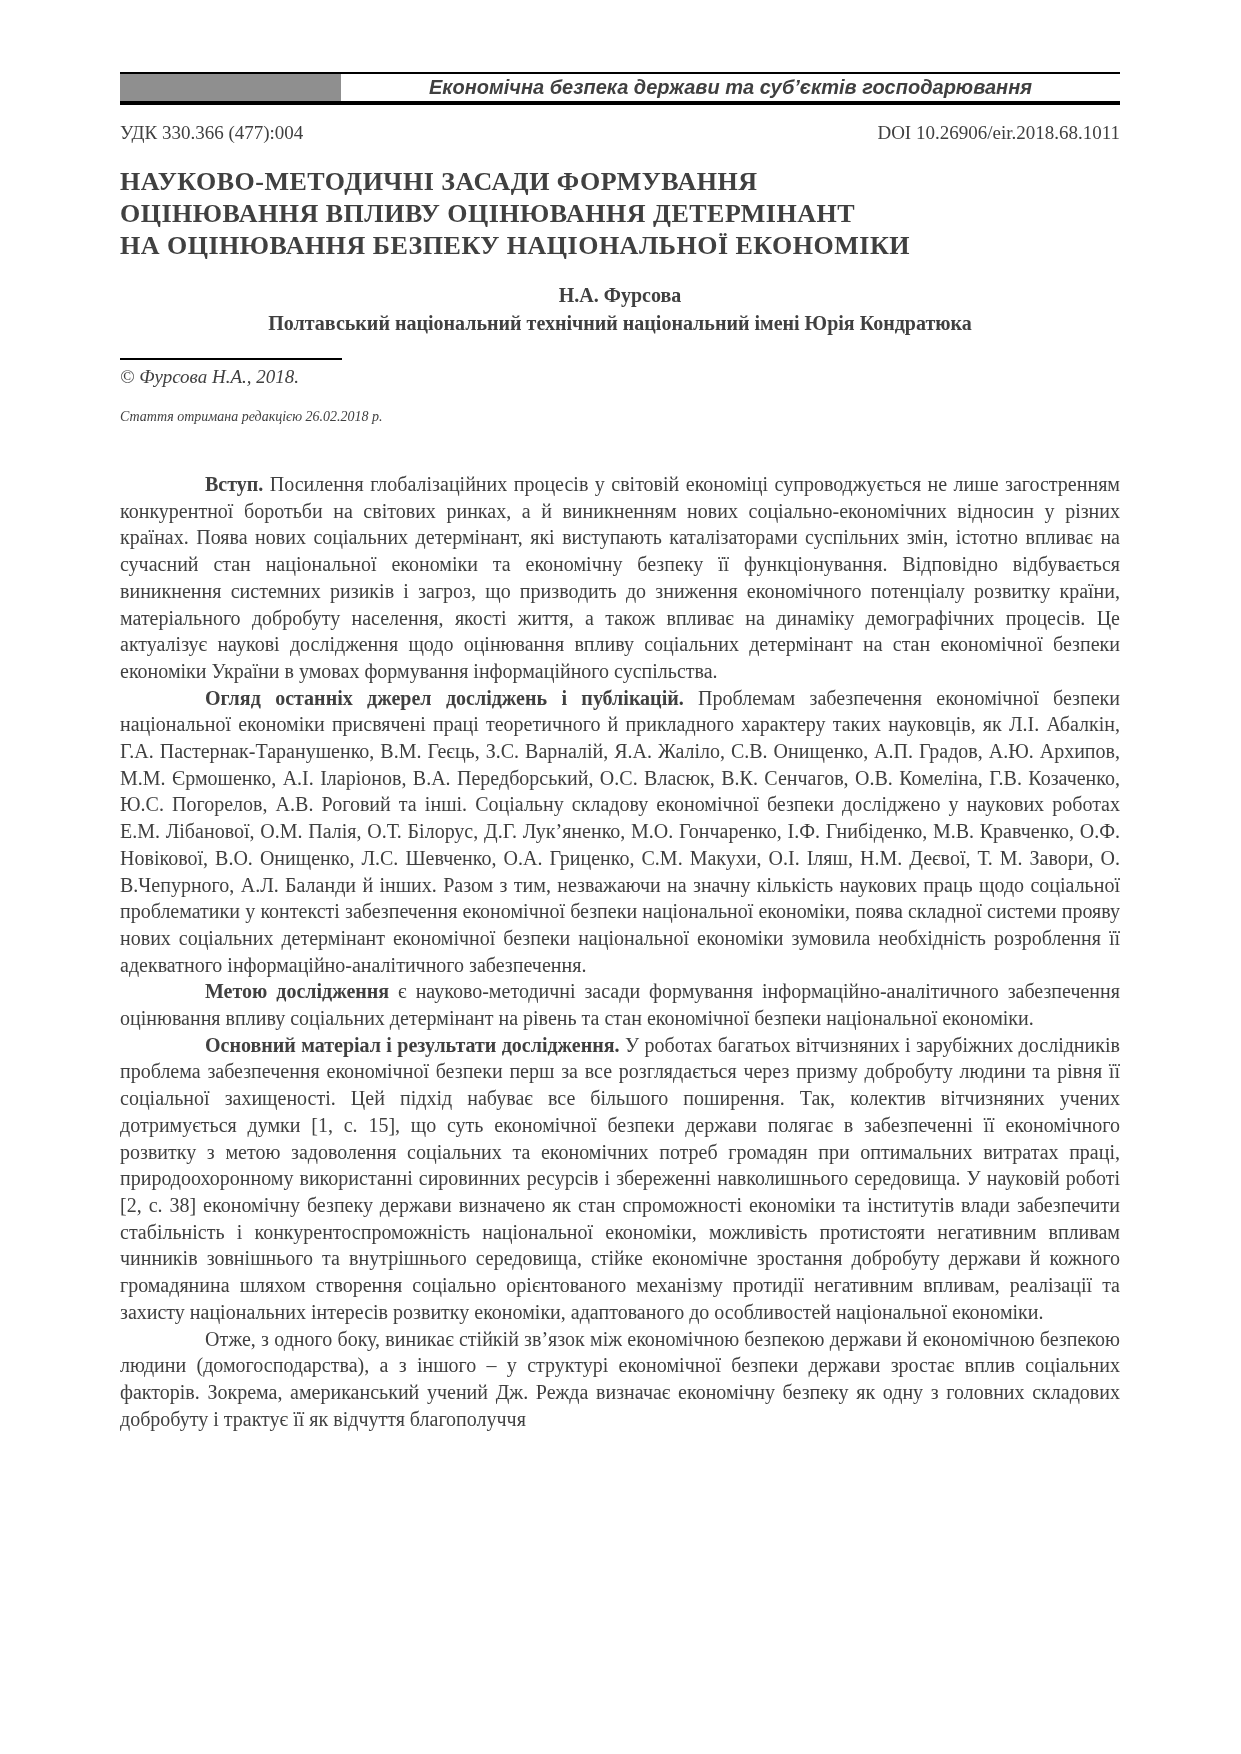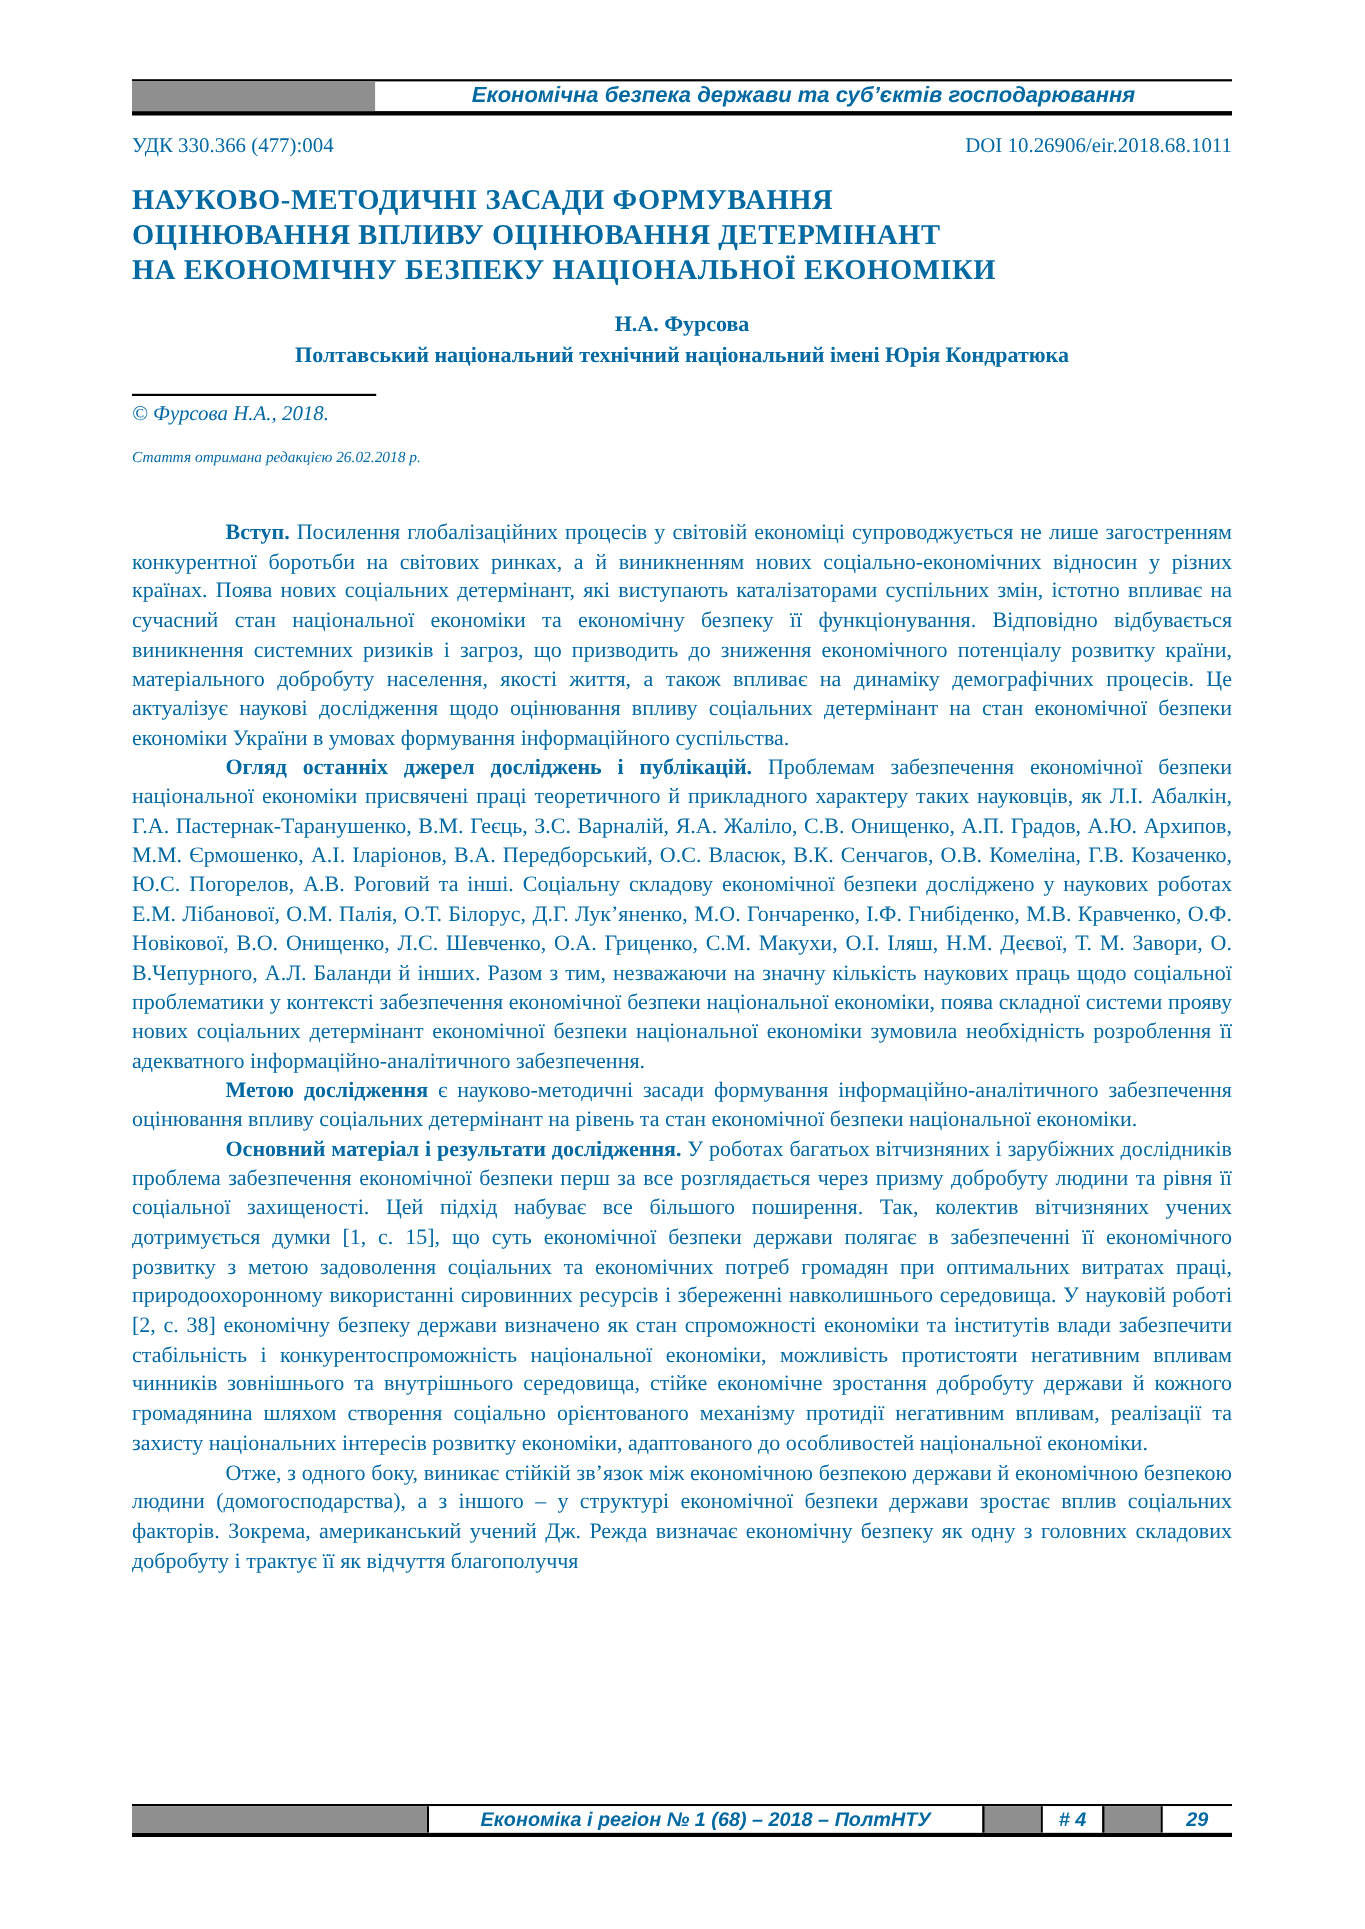--- a/index.html
+++ b/index.html
@@ -1,21 +1,21 @@
 <!DOCTYPE html>
 <html><head>
 <meta charset="utf-8">
 <style>
   html, body { margin: 0; padding: 0; background: #ffffff; }
   .page {
     position: relative;
     width: 1241px;
     height: 1674px;
     background: #ffffff;
-    color: #0369a1;
+    color: #404040;
     font-family: "Liberation Serif", serif;
     overflow: hidden;
   }
   .content { margin: 0 121px 0 120px; width: 1000px; }
 
   
   .header-band {
     margin-top: 72px;
     display: flex;
     align-items: stretch;
@@ -136,41 +136,33 @@
     </div>
 
     <div class="meta-row">
       <span>УДК 330.366 (477):004</span>
       <span>DOI 10.26906/eir.2018.68.1011</span>
     </div>
 
     <h1 class="title">
       <div>НАУКОВО-МЕТОДИЧНІ ЗАСАДИ ФОРМУВАННЯ</div>
       <div>ОЦІНЮВАННЯ ВПЛИВУ ОЦІНЮВАННЯ ДЕТЕРМІНАНТ</div>
-      <div>НА ЕКОНОМІЧНУ БЕЗПЕКУ НАЦІОНАЛЬНОЇ ЕКОНОМІКИ</div>
+      <div>НА ОЦІНЮВАННЯ БЕЗПЕКУ НАЦІОНАЛЬНОЇ ЕКОНОМІКИ</div>
     </h1>
 
     <div class="author">Н.А. Фурсова</div>
     <div class="affiliation">Полтавський національний технічний національний імені Юрія Кондратюка</div>
 
     <div class="footnote-rule"></div>
     <div class="copyright">© Фурсова Н.А., 2018.</div>
     <div class="received">Стаття отримана редакцією 26.02.2018 р.</div>
 
     <div class="body-text">
       <p><b class="lead">Вступ.</b><span> Посилення глобалізаційних процесів у світовій економіці супроводжується не лише загостренням конкурентної боротьби на світових ринках, а й виникненням нових соціально-економічних відносин у різних країнах. Поява нових соціальних детермінант, які виступають каталізаторами суспільних змін, істотно впливає на сучасний стан національної економіки та економічну безпеку її функціонування. Відповідно відбувається виникнення системних ризиків і загроз, що призводить до зниження економічного потенціалу розвитку країни, матеріального добробуту населення, якості життя, а також впливає на динаміку демографічних процесів. Це актуалізує наукові дослідження щодо оцінювання впливу соціальних детермінант на стан економічної безпеки економіки України в умовах формування інформаційного суспільства.</span></p>
       <p><b class="lead">Огляд останніх джерел досліджень і публікацій.</b><span> Проблемам забезпечення економічної безпеки національної економіки присвячені праці теоретичного й прикладного характеру таких науковців, як Л.І. Абалкін, Г.А. Пастернак-Таранушенко, В.М. Геєць, З.С. Варналій, Я.А. Жаліло, С.В. Онищенко, А.П. Градов, А.Ю. Архипов, М.М. Єрмошенко, А.І. Іларіонов, В.А. Передборський, О.С. Власюк, В.К. Сенчагов, О.В. Комеліна, Г.В. Козаченко, Ю.С. Погорелов, А.В. Роговий та інші. Соціальну складову економічної безпеки досліджено у наукових роботах Е.М. Лібанової, О.М. Палія, О.Т. Білорус, Д.Г. Лук’яненко, М.О. Гончаренко, І.Ф. Гнибіденко, М.В. Кравченко, О.Ф. Новікової, В.О. Онищенко, Л.С. Шевченко, О.А. Гриценко, С.М. Макухи, О.І. Іляш, Н.М. Деєвої, Т. М. Завори, О. В.Чепурного, А.Л. Баланди й інших. Разом з тим, незважаючи на значну кількість наукових праць щодо соціальної проблематики у контексті забезпечення економічної безпеки національної економіки, поява складної системи прояву нових соціальних детермінант економічної безпеки національної економіки зумовила необхідність розроблення її адекватного інформаційно-аналітичного забезпечення.</span></p>
       <p><b class="lead">Метою дослідження</b><span> є науково-методичні засади формування інформаційно-аналітичного забезпечення оцінювання впливу соціальних детермінант на рівень та стан економічної безпеки національної економіки.</span></p>
       <p><b class="lead">Основний матеріал і результати дослідження.</b><span> У роботах багатьох вітчизняних і зарубіжних дослідників проблема забезпечення економічної безпеки перш за все розглядається через призму добробуту людини та рівня її соціальної захищеності. Цей підхід набуває все більшого поширення. Так, колектив вітчизняних учених дотримується думки [1, с. 15], що суть економічної безпеки держави полягає в забезпеченні її економічного розвитку з метою задоволення соціальних та економічних потреб громадян при оптимальних витратах праці, природоохоронному використанні сировинних ресурсів і збереженні навколишнього середовища. У науковій роботі [2, с. 38] економічну безпеку держави визначено як стан спроможності економіки та інститутів влади забезпечити стабільність і конкурентоспроможність національної економіки, можливість протистояти негативним впливам чинників зовнішнього та внутрішнього середовища, стійке економічне зростання добробуту держави й кожного громадянина шляхом створення соціально орієнтованого механізму протидії негативним впливам, реалізації та захисту національних інтересів розвитку економіки, адаптованого до особливостей національної економіки.</span></p>
       <p><b class="lead"></b><span>Отже, з одного боку, виникає стійкій зв’язок між економічною безпекою держави й економічною безпекою людини (домогосподарства), а з іншого – у структурі економічної безпеки держави зростає вплив соціальних факторів. Зокрема, американський учений Дж. Режда визначає економічну безпеку як одну з головних складових добробуту і трактує її як відчуття благополуччя</span></p>
     </div>
 
   </div>
 
-  <div class="footer">
-    <div class="f-cell f-gray f-g1"></div>
-    <div class="f-cell f-journal">Економіка і регіон № 1 (68) – 2018 – ПолтНТУ</div>
-    <div class="f-cell f-gray f-g2"></div>
-    <div class="f-cell f-issue"># 4</div>
-    <div class="f-cell f-gray f-g3"></div>
-    <div class="f-cell f-page">29</div>
-  </div>
 </div>
 
 </body></html>

